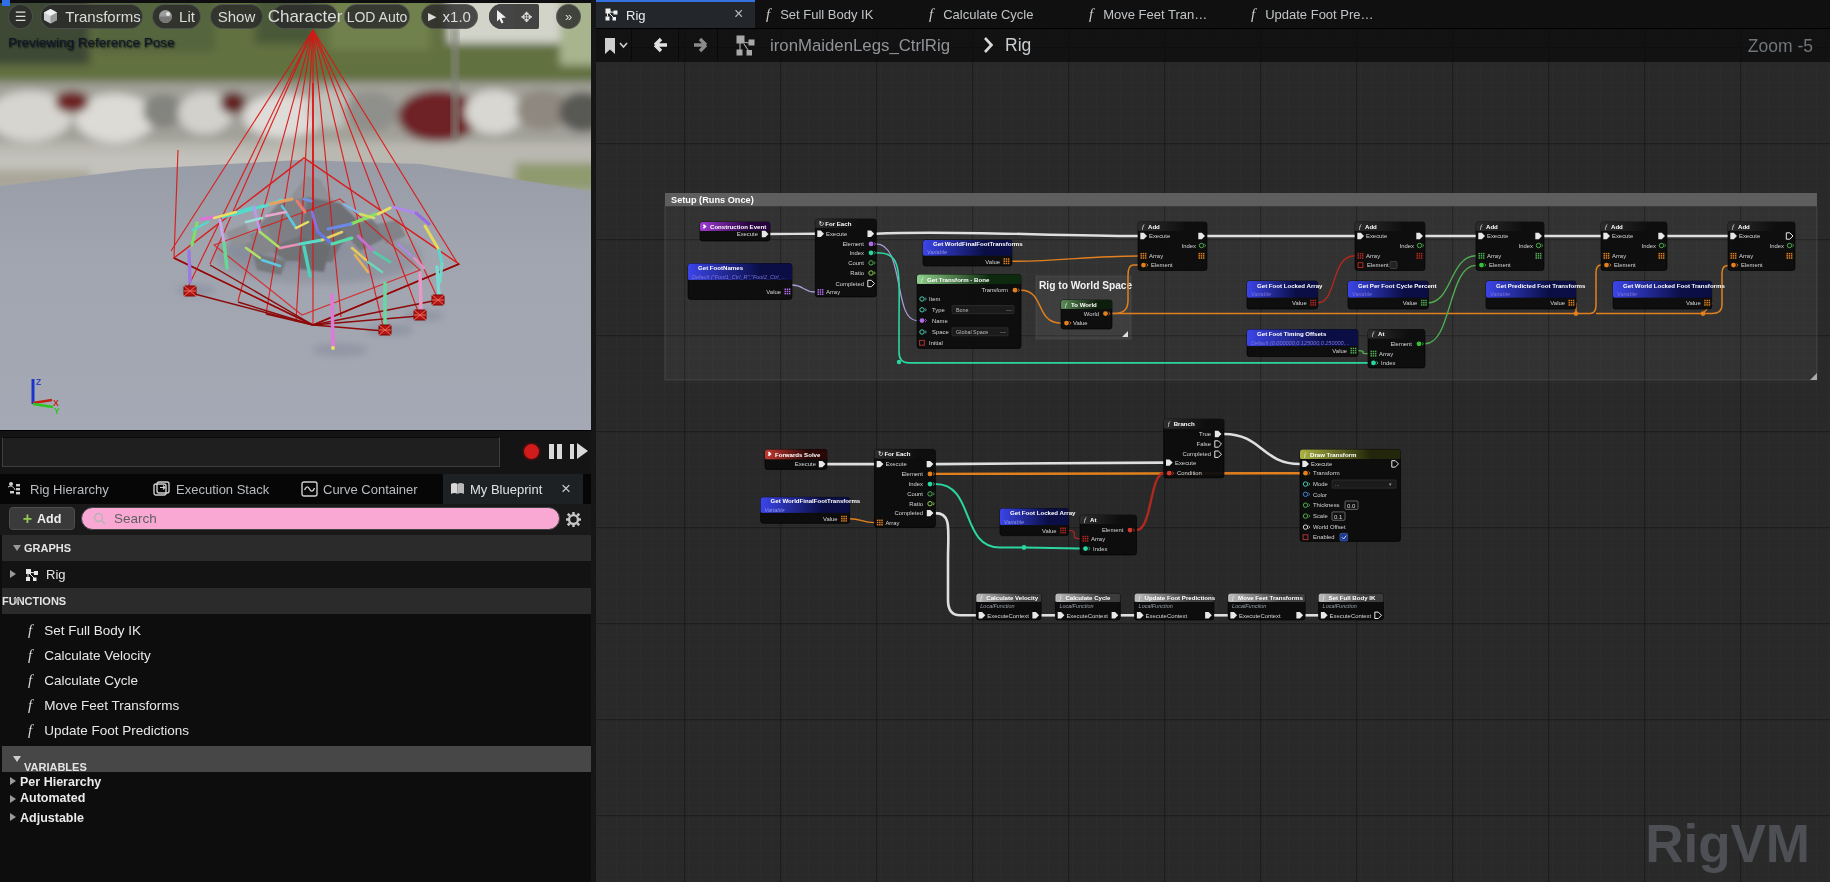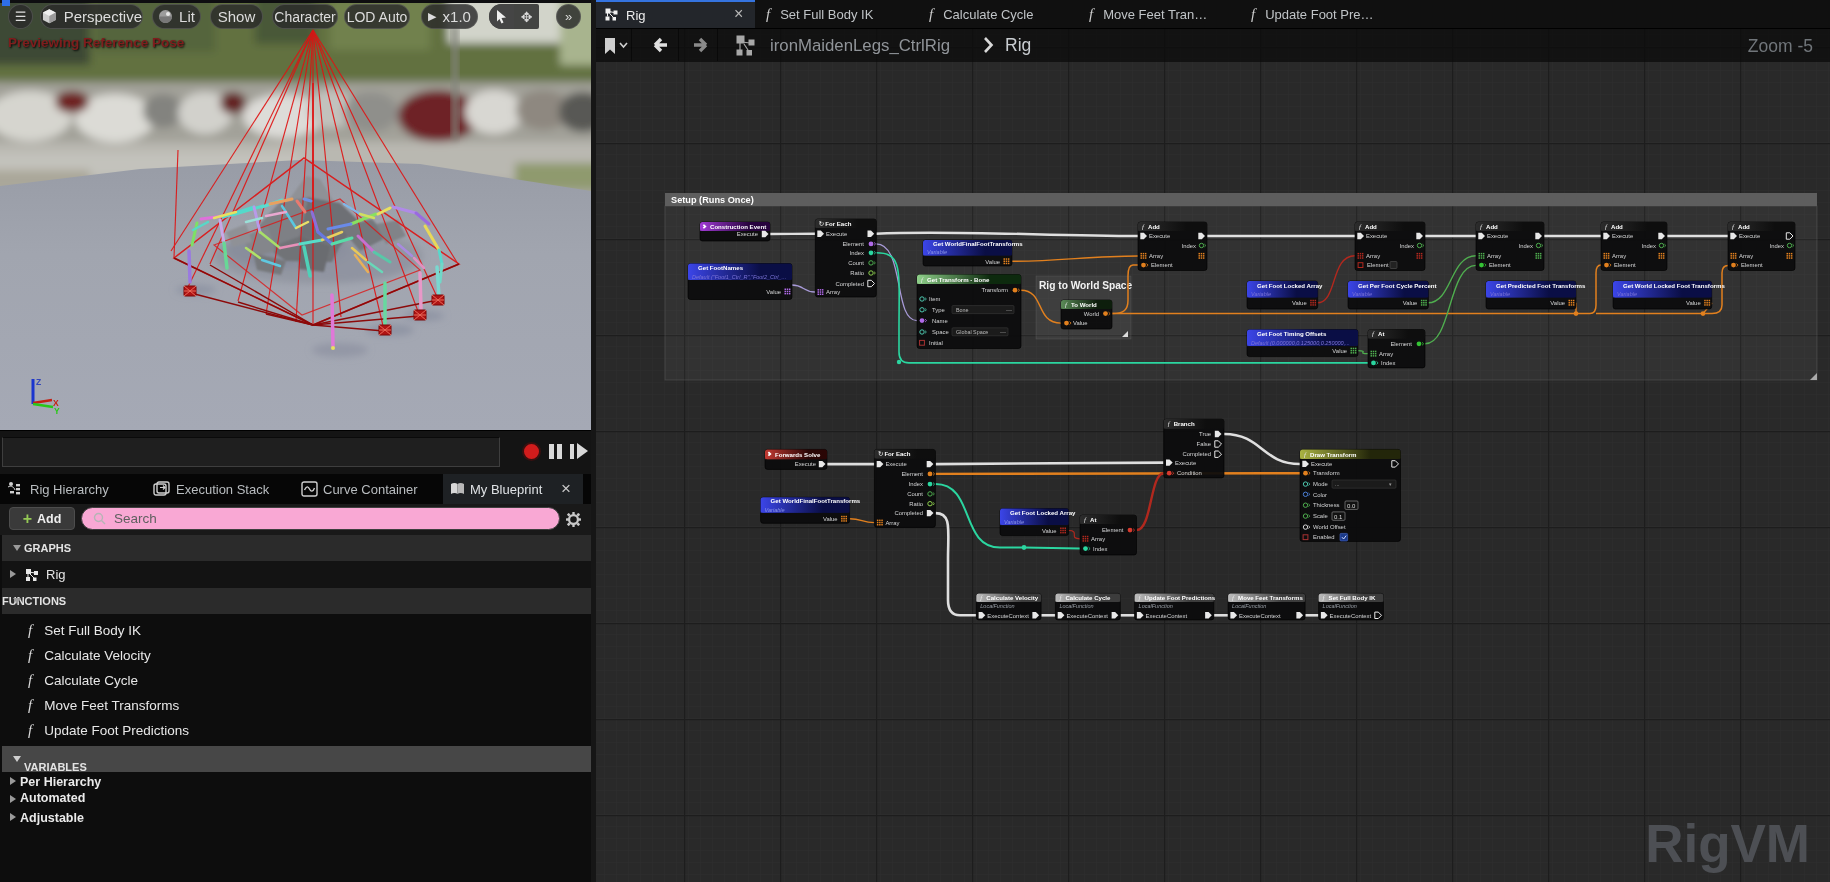--- a/index.html
+++ b/index.html
@@ -199,55 +199,55 @@
     
     <div class="pill" style="left:8px;width:25px;border-radius:50%;">
         <span style="font-size:13px;letter-spacing:0;">☰</span>
       </div>
     <div class="pill" style="left:40px;width:103px;">
       <svg width="17" height="17" viewBox="0 0 17 17">
           <path d="M8.5 1 L15 4.5 L15 12 L8.5 15.5 L2 12 L2 4.5 Z" fill="#cfcfcf"></path>
           <path d="M8.5 1 L15 4.5 L8.5 8 L2 4.5 Z" fill="#efefef"></path>
           <path d="M8.5 8 L15 4.5 L15 12 L8.5 15.5 Z" fill="#9a9a9a"></path>
         </svg>
-      <span>Perspective</span>
+      <span>Transforms</span>
       </div>
     <div class="pill" style="left:152px;width:49px;">
       <svg width="15" height="15" viewBox="0 0 15 15">
           <circle cx="7.5" cy="7.5" r="6.5" fill="#9c9c9c"></circle>
           <circle cx="10" cy="5" r="2" fill="#e8e8e8"></circle>
           <path d="M1 7.5 a6.5 6.5 0 0 0 13 0 z" fill="#787878"></path>
         </svg>
       <span>Lit</span>
       </div>
     <div class="pill" style="left:210px;width:53px;">
         <span>Show</span>
       </div>
-    <div class="pill" style="left:272px;width:66px;font-size:14px;">
+    <div class="pill" style="left:272px;width:66px;font-size:17px;">
         <span>Character</span>
       </div>
     <div class="pill" style="left:344px;width:66px;font-size:14px;">
         <span>LOD Auto</span>
       </div>
     <div class="pill" style="left:421px;width:57px;">
         <span style="font-size:11px;">▶</span>
         <span>x1.0</span>
       </div>
     <div class="abs" style="left:489px;top:4px;width:50px;height:25px;background:rgba(42,42,42,0.85);border-radius:13px 2px 2px 13px;display:flex;">
       <div style="width:25px;height:25px;background:rgba(70,70,70,0.9);border-radius:13px 0 0 13px;display:flex;align-items:center;justify-content:center;">
         <svg width="13" height="15" viewBox="0 0 13 15">
             <path d="M2 1 L11 8.5 L6.5 9 L8.5 13.5 L6.5 14.5 L4.5 10 L2 12.5 Z" fill="#f0f0f0"></path>
           </svg>
         </div>
       <div style="width:25px;height:25px;display:flex;align-items:center;justify-content:center;color:#d8d8d8;font-size:14px;">✥</div>
     </div>
     <div class="pill" style="left:556px;width:25px;border-radius:50%;">
         <span style="font-size:13px;">»</span>
       </div>
-    <div class="abs" style="left:8px;top:35px;font-size:13.5px;font-weight:bold;color:#7f1d1d;text-shadow:1px 1px 2px rgba(0,0,0,0.9);">Previewing Reference Pose</div>
+    <div class="abs" style="left:8px;top:35px;font-size:13.5px;font-weight:normal;color:#0f172a;text-shadow:1px 1px 2px rgba(0,0,0,0.9);">Previewing Reference Pose</div>
   </div>
 
   <div class="abs" style="left:0;top:430px;width:591px;height:44px;background:#141414;border-top:1px solid #000;">
     <div class="abs" style="left:2px;top:6px;width:498px;height:30px;background:#1f1f1f;border:1px solid #3e3e3e;border-top-color:#0a0a0a;"></div>
     <div class="abs" style="left:522px;top:11px;width:19px;height:19px;border-radius:50%;background:#d21c1c;border:2px solid #3a1010;"></div>
     <div class="abs" style="left:549px;top:13px;width:5px;height:15px;background:#d8d8d8;"></div>
     <div class="abs" style="left:557px;top:13px;width:5px;height:15px;background:#d8d8d8;"></div>
     <div class="abs" style="left:570px;top:13px;width:4px;height:15px;background:#d8d8d8;"></div>
     <div class="abs" style="left:577px;top:12px;width:0;height:0;border-top:8.5px solid transparent;border-bottom:8.5px solid transparent;border-left:11px solid #d8d8d8;"></div>
   </div>

